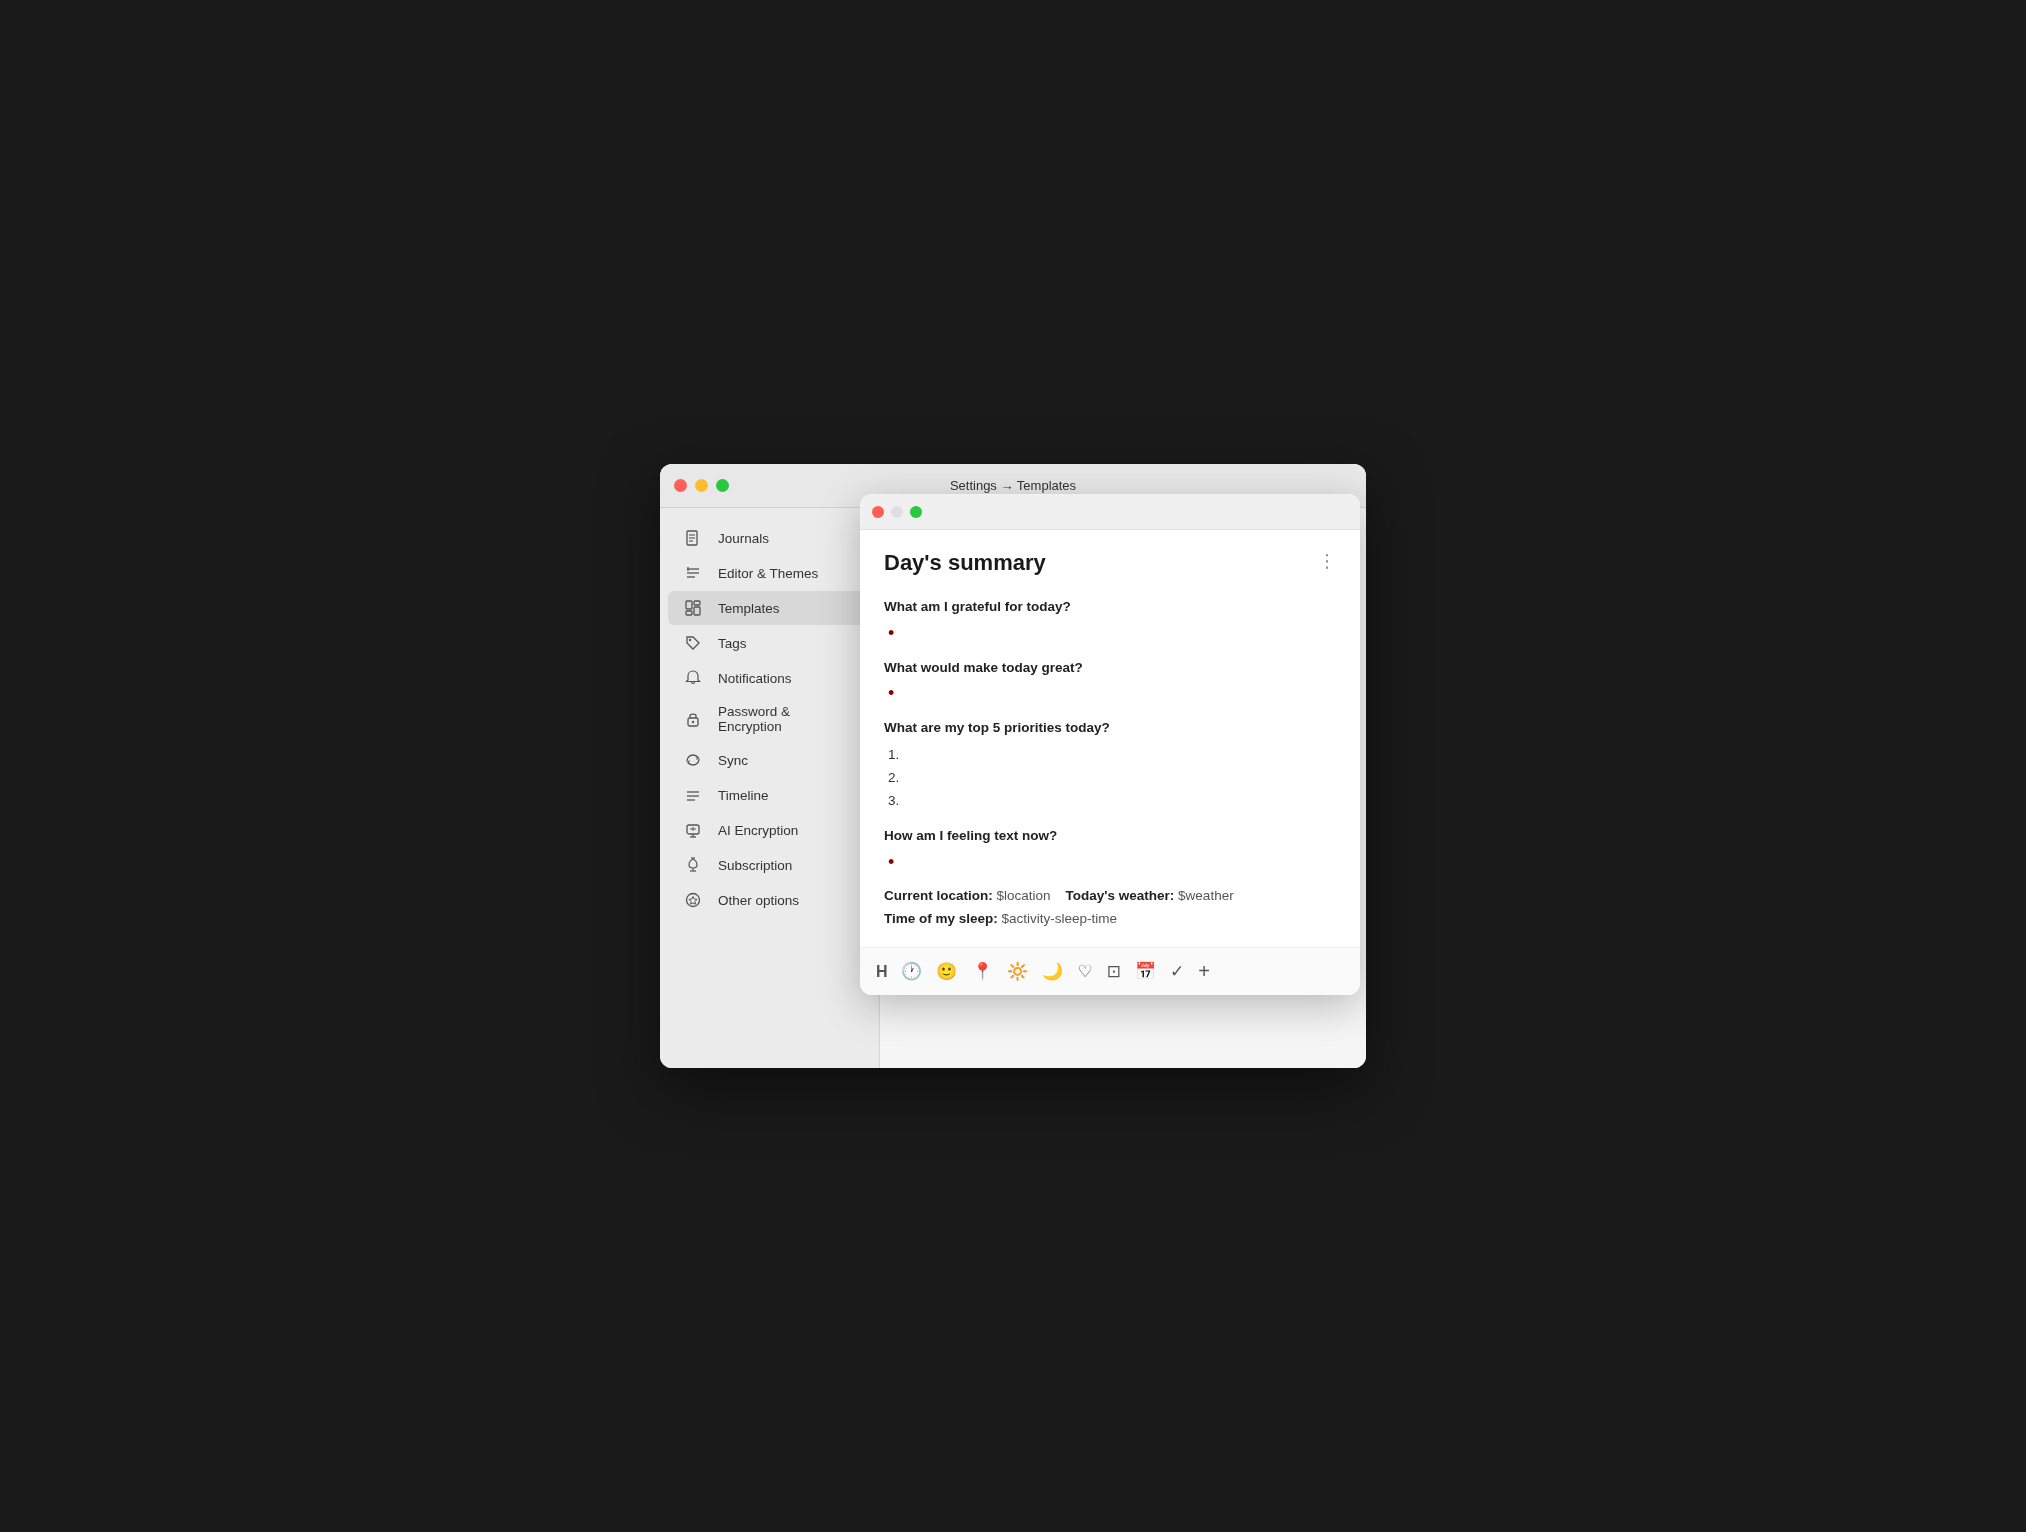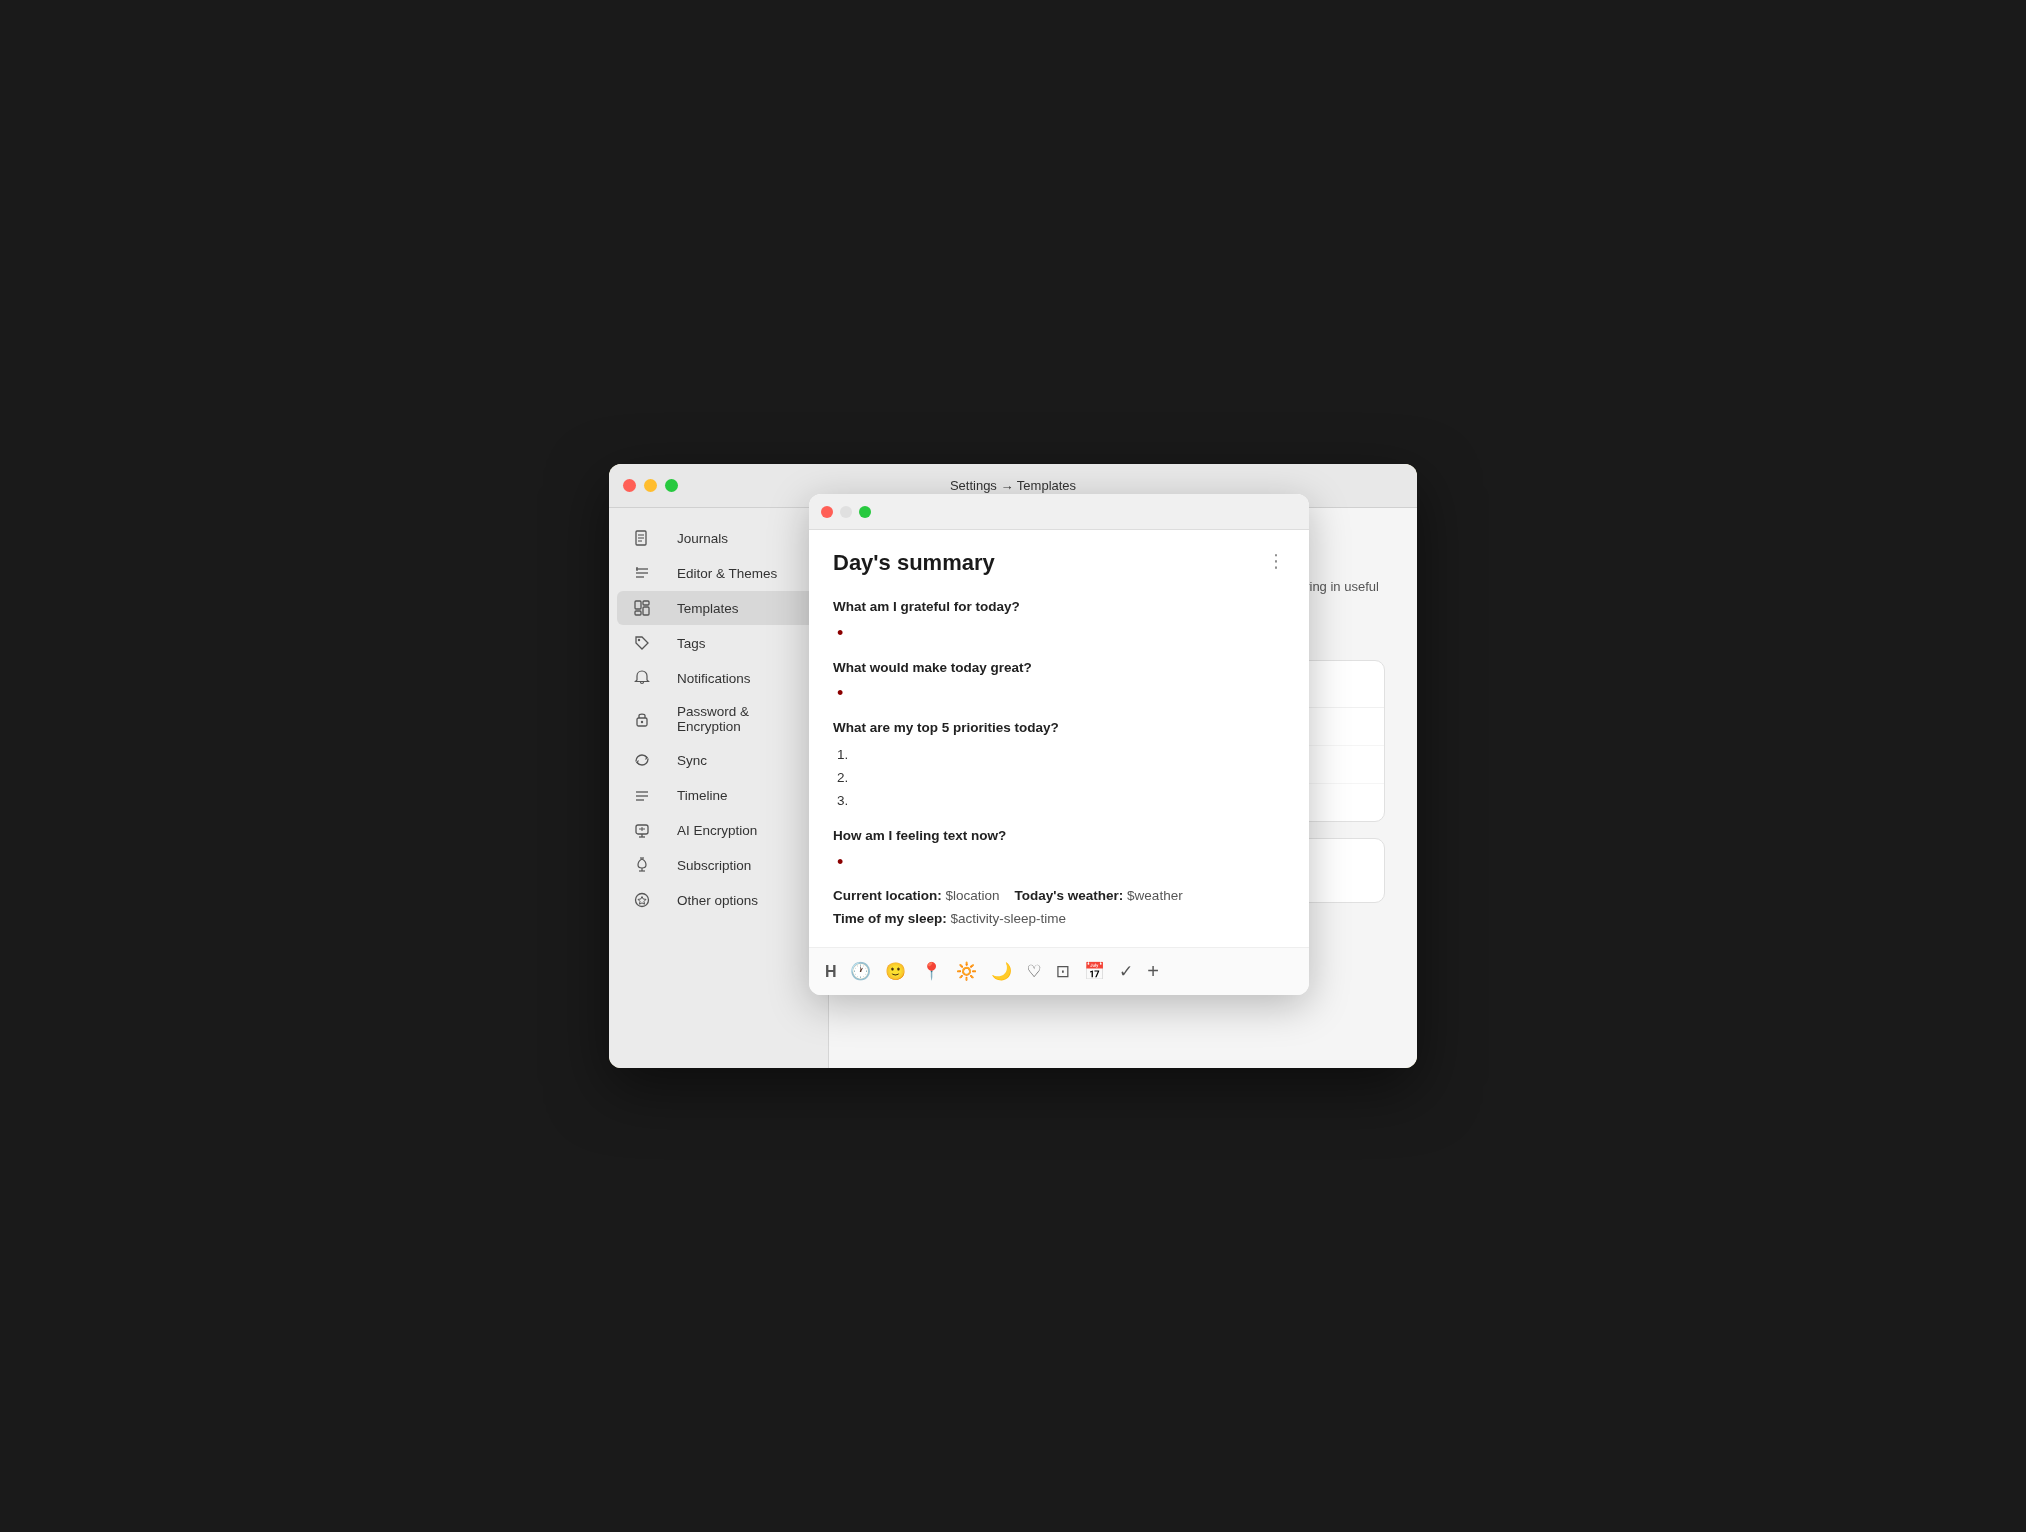--- a/index.html
+++ b/index.html
@@ -6,21 +6,21 @@
     body {
       background: #1a1a1a;
       display: flex;
       align-items: center;
       justify-content: center;
       min-height: 100vh;
       font-family: -apple-system, BlinkMacSystemFont, 'SF Pro Text', 'Helvetica Neue', sans-serif;
     }
 
     .window {
-      width: 808px;
+      width: 706px;
       background: #fef9c3;
       border-radius: 12px;
       box-shadow: 0 20px 60px rgba(0,0,0,0.5);
       overflow: hidden;
       position: relative;
     }
 
     .titlebar {
       background: #e8e8e8;
       height: 44px;
@@ -63,21 +63,21 @@
       width: 220px;
       background: #ebebeb;
       border-right: 1px solid #d5d5d5;
       padding: 12px 0;
       flex-shrink: 0;
     }
 
     .sidebar-item {
       display: flex;
       align-items: center;
-      gap: 26px;
+      gap: 16px;
       padding: 8px 16px;
       cursor: pointer;
       border-radius: 6px;
       margin: 1px 8px;
       font-size: 13.5px;
       color: #333;
     }
 
     .sidebar-item.active {
       background: #d8d8d8;

